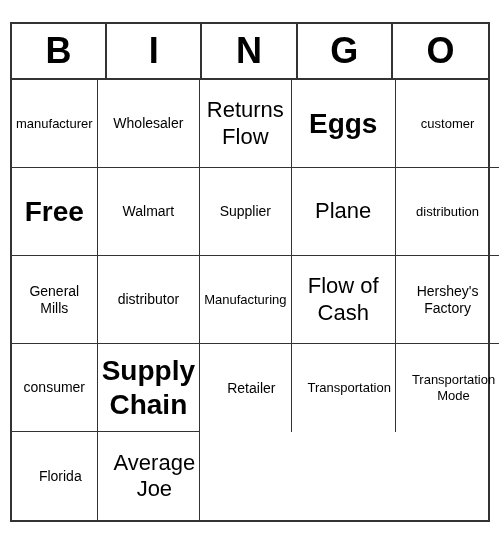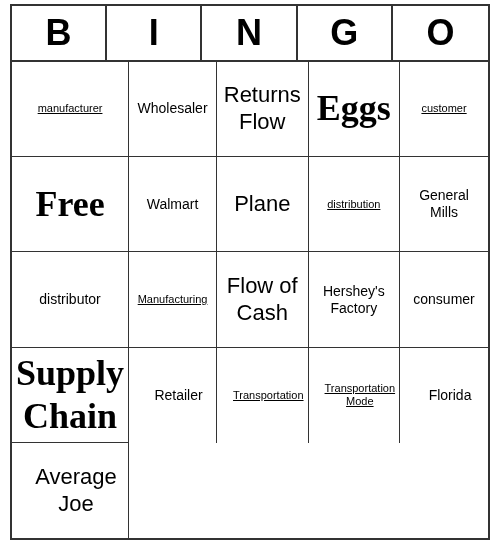--- a/index.html
+++ b/index.html
@@ -50,34 +50,32 @@
       border-right: none;
     }
     .bingo-grid .bingo-cell:nth-last-child(-n+5) {
       border-bottom: none;
       padding-left: 16px;
     }
     .cell-text {
       line-height: 1.2;
     }
     .size-small {
-      font-size: 11px;
-      text-decoration: underline;
+      font-size: 13px;
     }
     .size-medium {
       font-size: 14px;
     }
     .size-large {
       font-size: 22px;
       font-weight: normal;
     }
     .size-xlarge {
-      font-size: 36px;
+      font-size: 28px;
       font-weight: bold;
-      font-family: Liberation Serif, serif;
     }
   </style>
 </head>
 <body>
 
 <div class="bingo-card">
   <div class="bingo-header">
   <div class="bingo-header-cell">B</div>
       <div class="bingo-header-cell">I</div>
       <div class="bingo-header-cell">N</div>
@@ -98,20 +96,23 @@
         <span class="cell-text size-xlarge">Eggs</span>
       </div>
       <div class="bingo-cell">
         <span class="cell-text size-small">customer</span>
       </div>
       <div class="bingo-cell">
         <span class="cell-text size-xlarge">Free</span>
       </div>
       <div class="bingo-cell">
         <span class="cell-text size-medium">Walmart</span>
+      </div>
+      <div class="bingo-cell">
+        <span class="cell-text size-medium">Supplier</span>
       </div>
       <div class="bingo-cell">
         <span class="cell-text size-large">Plane</span>
       </div>
       <div class="bingo-cell">
         <span class="cell-text size-small">distribution</span>
       </div>
       <div class="bingo-cell">
         <span class="cell-text size-medium">General Mills</span>
       </div>

